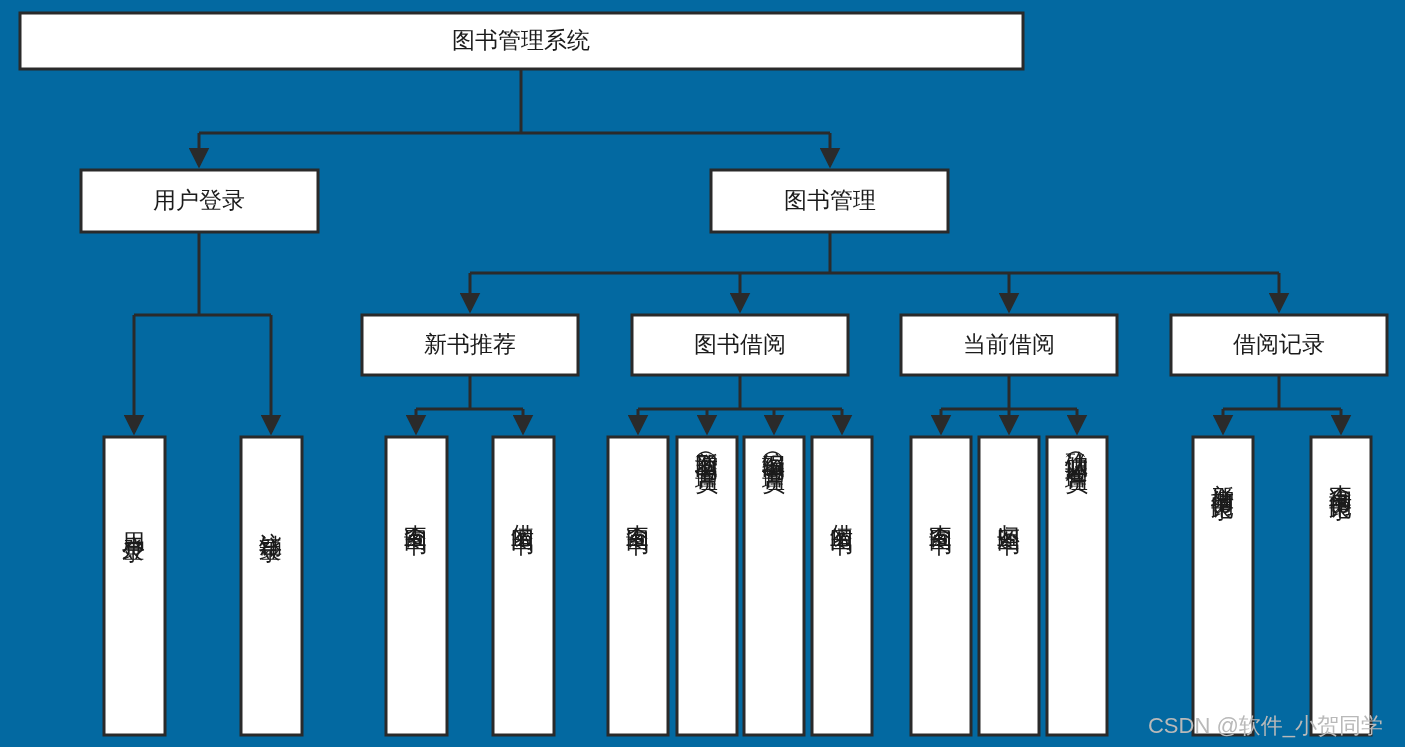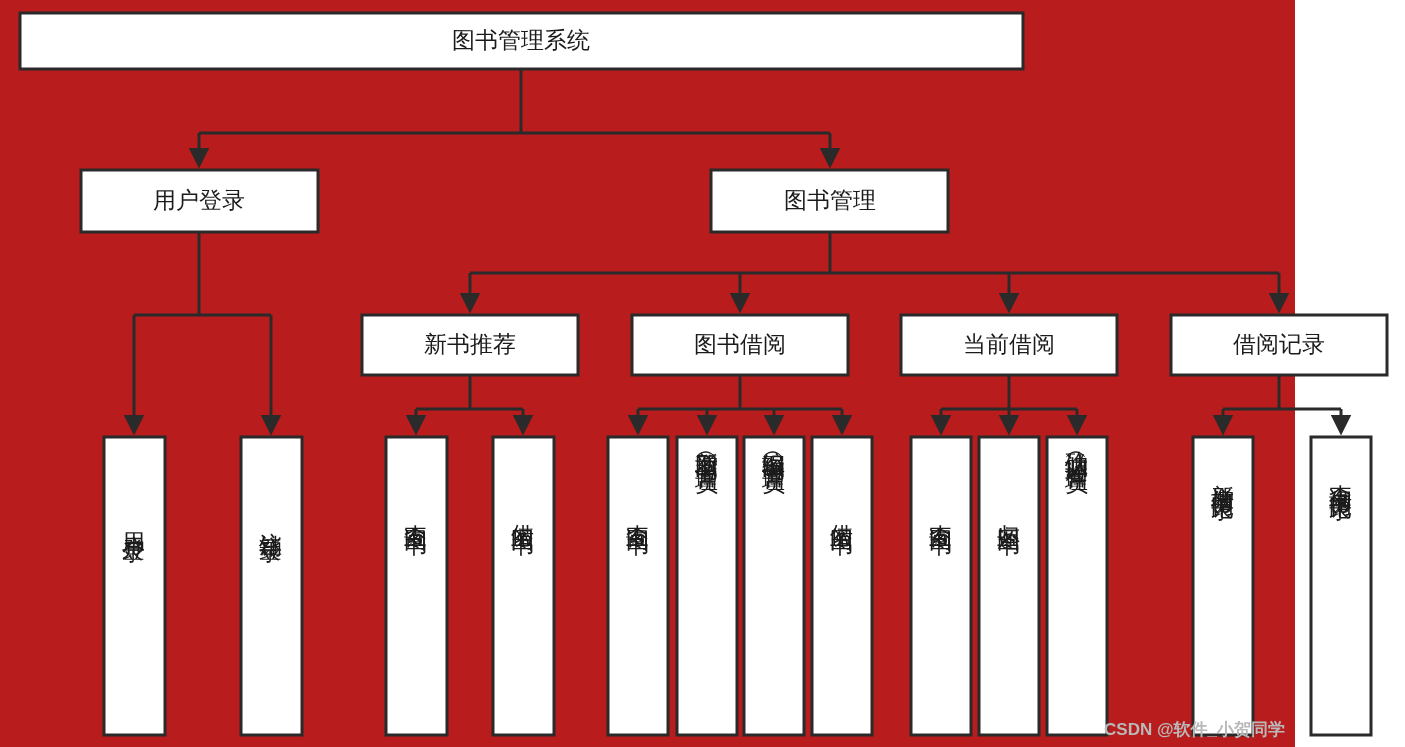--- a/index.html
+++ b/index.html
@@ -1,20 +1,20 @@
 <!DOCTYPE html>
 <html><head>
 <meta charset="utf-8">
 <style>
   html,body{margin:0;padding:0;background:#ffffff;}
   body{
     font-family:"Liberation Sans","DejaVu Sans",sans-serif;
     width:1405px;height:747px;overflow:hidden;position:relative;
   }
-  #diagram-root{position:relative;width:1295px;height:747px;background:#b91c1c;}
+  #diagram-root{position:relative;width:1405px;height:747px;background:#0369a1;}
   svg#flow{position:absolute;top:0;left:0;width:1405px;height:747px;display:block;}
   .node-rect{fill:#ffffff;stroke:#2a2a2a;stroke-width:3;}
   .link{stroke:#2a2a2a;stroke-width:3;fill:none;}
   .node-label{
     font-family:"Liberation Sans","DejaVu Sans",sans-serif;
     fill:#1b1b1b;
     font-size:23px;
     text-anchor:middle;
     dominant-baseline:middle;
   }
@@ -22,27 +22,26 @@
     font-family:"Liberation Sans","DejaVu Sans",sans-serif;
     fill:#1b1b1b;
     font-size:23px;
     text-anchor:middle;
     writing-mode:vertical-rl;
     glyph-orientation-vertical:0;
     letter-spacing:3px;
   }
   .watermark{
     position:absolute;
-    right:10px;bottom:6px;
-    font-family:"Liberation Sans","DejaVu Sans",sans-serif;
-    font-size:17px;
+    right:22px;bottom:6px;
+    font-family:"Liberation Sans","DejaVu Sans",sans-serif;
+    font-size:22px;
     color:#b9b9b9;
     white-space:nowrap;
     pointer-events:none;
-    font-weight:bold;
   }
 </style>
 </head>
 <body>
 
 <div id="diagram-root">
 
   <svg id="flow" viewBox="0 0 1405 747" xmlns="http://www.w3.org/2000/svg">
 
     <defs>

